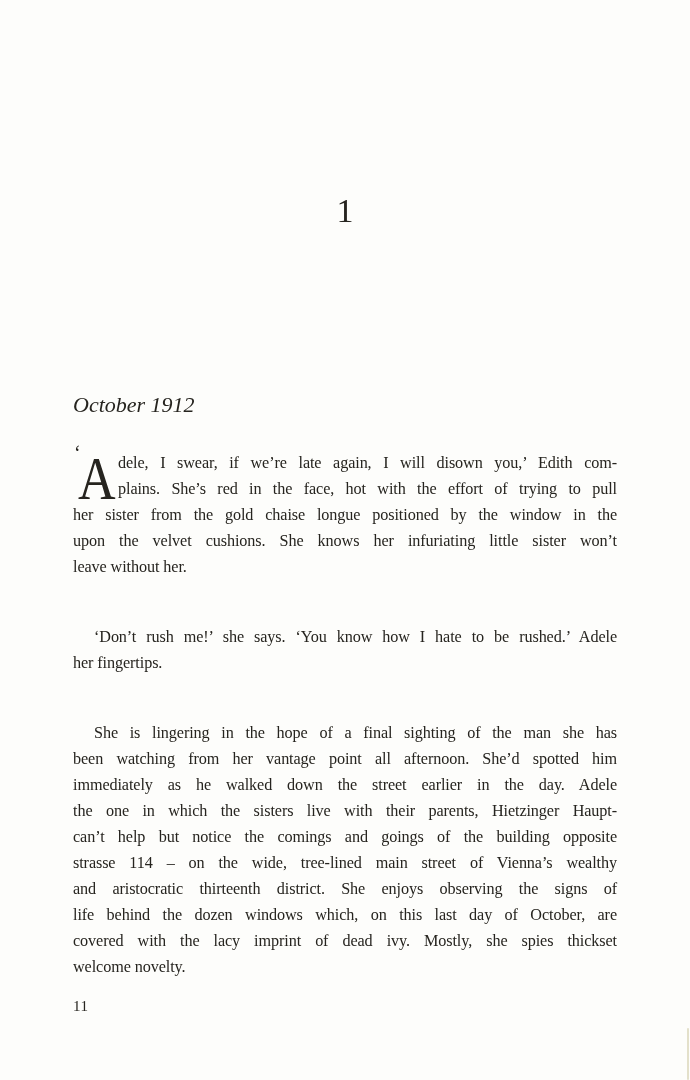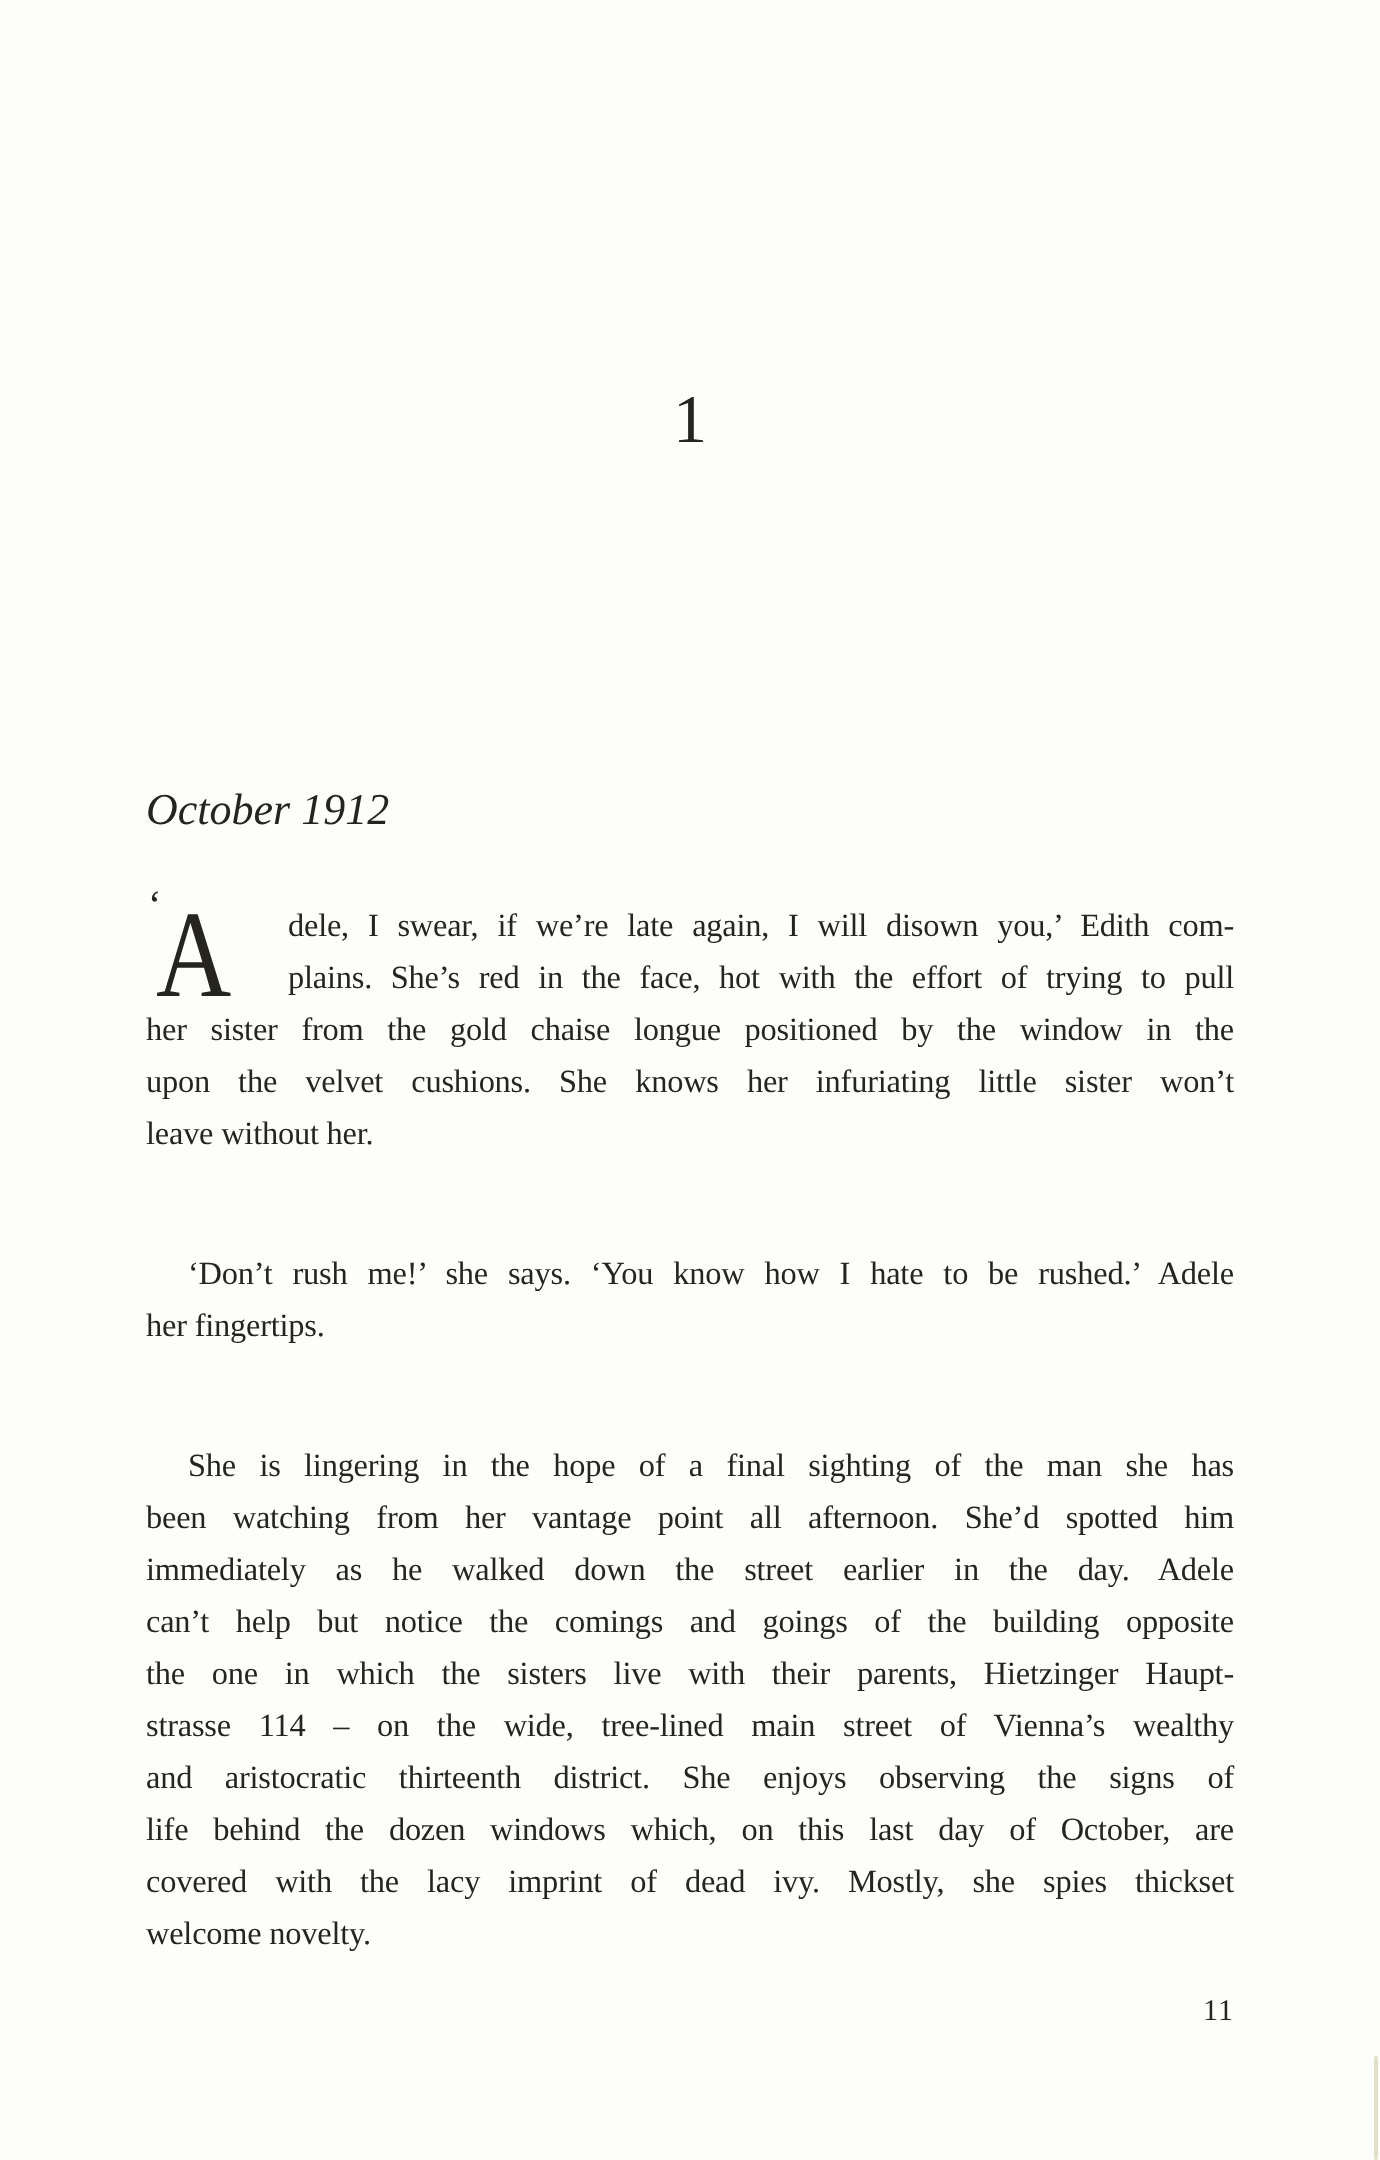--- a/index.html
+++ b/index.html
@@ -54,21 +54,21 @@
     text-align-last: justify;
   }
   .line.last {
     text-align-last: left;
   }
   .line.indented {
     text-indent: 21px;
     margin-top: 44px;
   }
   .line.dc {
-    margin-left: 71px;
+    margin-left: 45px;
   }
   .dropcap {
     position: absolute;
     left: 5px;
     top: -3px;
     font-size: 62px;
     line-height: 1;
     transform: scaleX(0.84);
     transform-origin: left top;
   }
@@ -77,21 +77,21 @@
     left: 1px;
     top: -7px;
     font-size: 20px;
     line-height: 1;
   }
   .page-number {
     position: absolute;
     top: 998px;
     left: 73px;
     width: 544px;
-    text-align: right;
+    text-align: left;
     font-size: 15px;
     letter-spacing: 0.5px;
   }
   .page-edge-line {
     position: absolute;
     right: 1px;
     top: 1028px;
     width: 2px;
     height: 52px;
     background: #d9d5ba;
@@ -118,22 +118,22 @@
         <div class="line last">leave without her.</div>
       </div>
       <div class="para">
         <div class="line indented justified">‘Don’t rush me!’ she says. ‘You know how I hate to be rushed.’ Adele</div>
         <div class="line last">her fingertips.</div>
       </div>
       <div class="para">
         <div class="line indented justified">She is lingering in the hope of a final sighting of the man she has</div>
         <div class="line justified">been watching from her vantage point all afternoon. She’d spotted him</div>
         <div class="line justified">immediately as he walked down the street earlier in the day. Adele</div>
+        <div class="line justified">the one in which the sisters live with their parents, Hietzinger Haupt-</div>
         <div class="line justified">can’t help but notice the comings and goings of the building opposite</div>
-        <div class="line justified">the one in which the sisters live with their parents, Hietzinger Haupt-</div>
         <div class="line justified">strasse 114 – on the wide, tree-lined main street of Vienna’s wealthy</div>
         <div class="line justified">and aristocratic thirteenth district. She enjoys observing the signs of</div>
         <div class="line justified">life behind the dozen windows which, on this last day of October, are</div>
         <div class="line justified">covered with the lacy imprint of dead ivy. Mostly, she spies thickset</div>
         <div class="line last">welcome novelty.</div>
       </div>
     </div>
 
   <div class="page-number">11</div>
 

